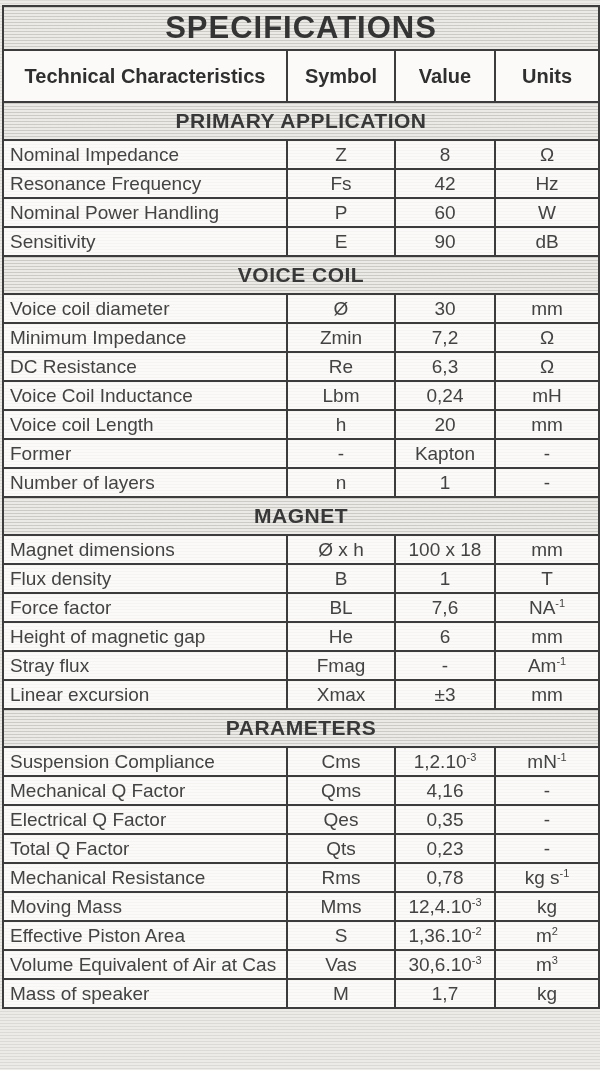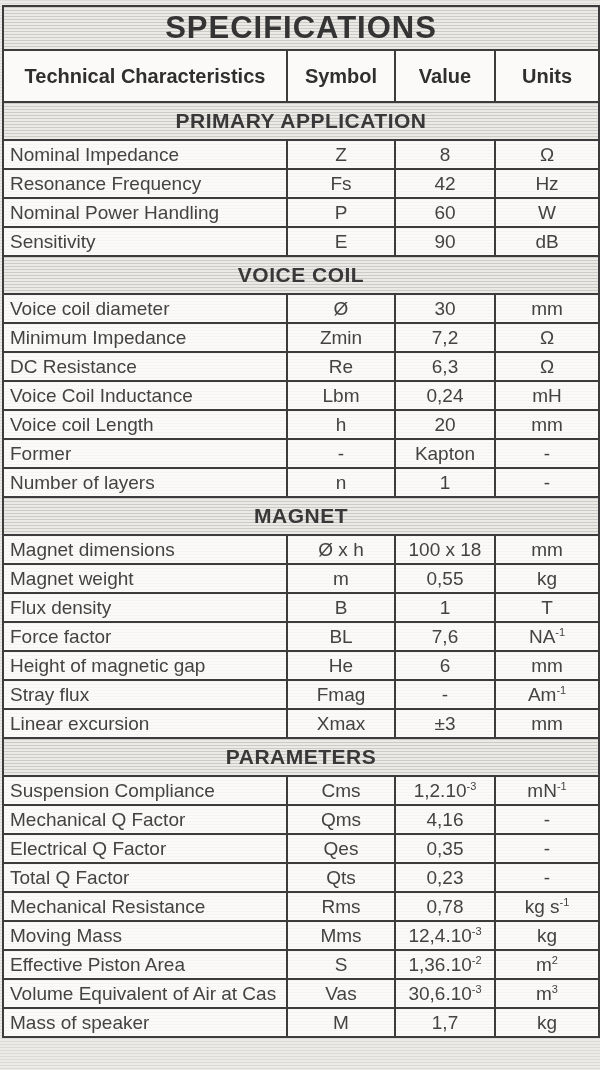--- a/index.html
+++ b/index.html
@@ -202,26 +202,20 @@
       <tr>
         <td colspan="4" class="section-cell band-bg">MAGNET</td>
       </tr>
       <tr class="data-row">
         <td class="left">Magnet dimensions</td>
         <td>Ø x h</td>
         <td>100 x 18</td>
         <td>mm</td>
       </tr>
       <tr class="data-row">
-        <td class="left">Magnet weight</td>
-        <td>m</td>
-        <td>0,55</td>
-        <td>kg</td>
-      </tr>
-      <tr class="data-row">
         <td class="left">Flux density</td>
         <td>B</td>
         <td>1</td>
         <td>T</td>
       </tr>
       <tr class="data-row">
         <td class="left">Force factor</td>
         <td>BL</td>
         <td>7,6</td>
         <td>NA<sup>-1</sup></td>

